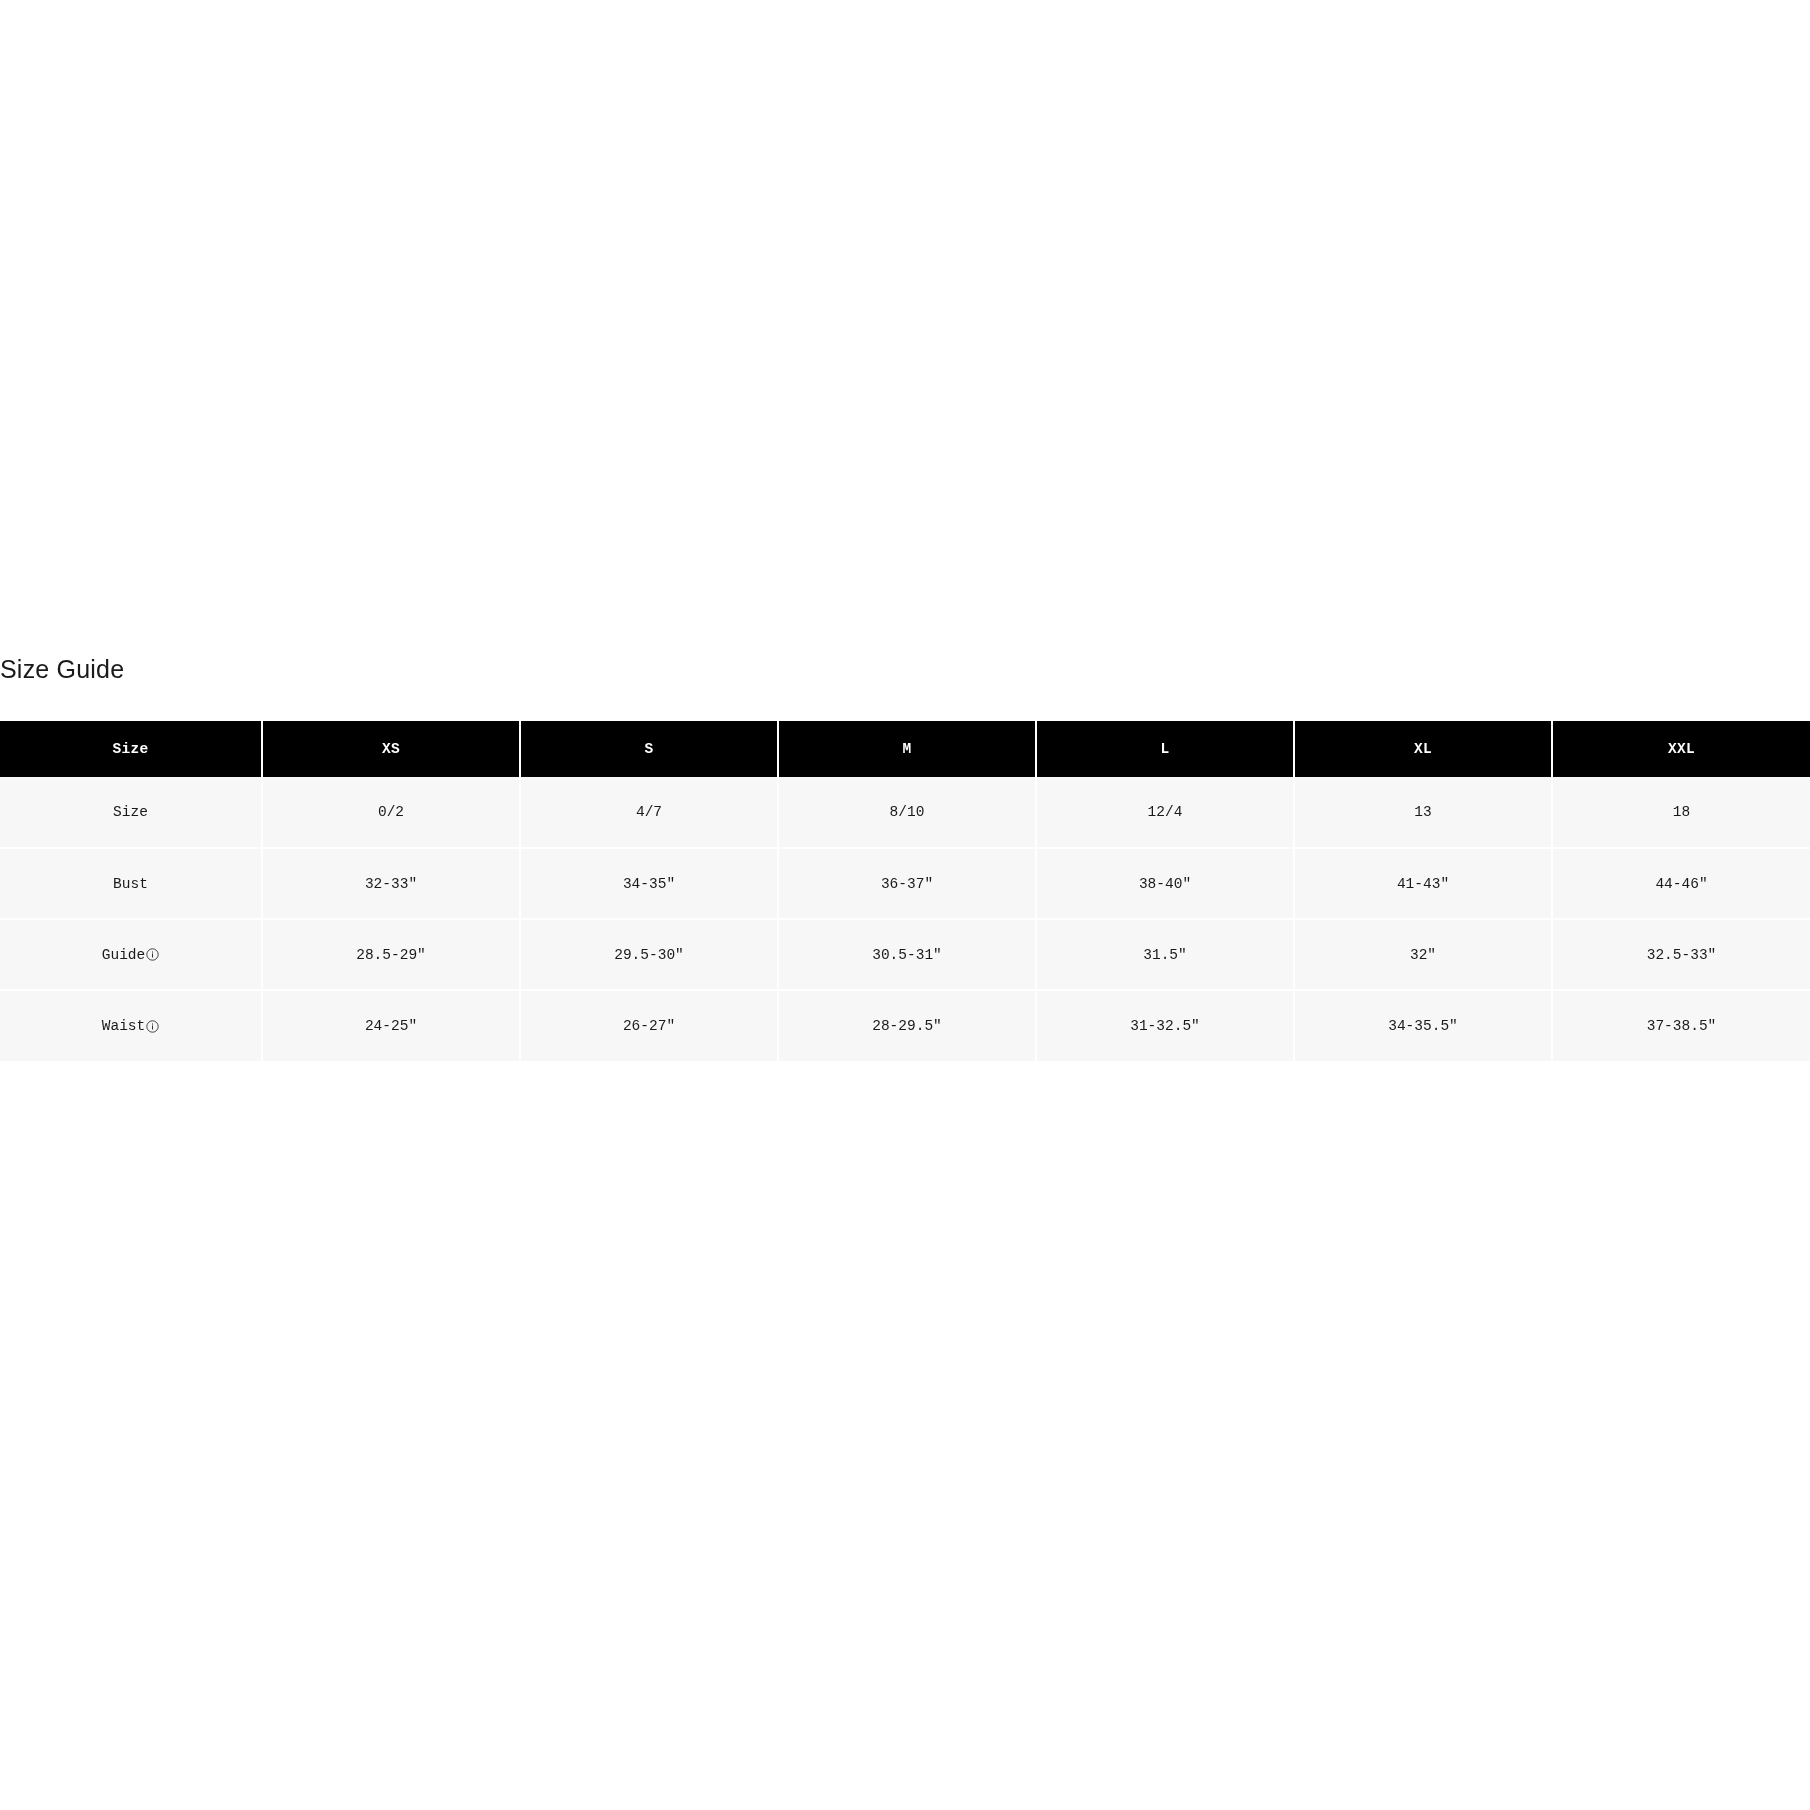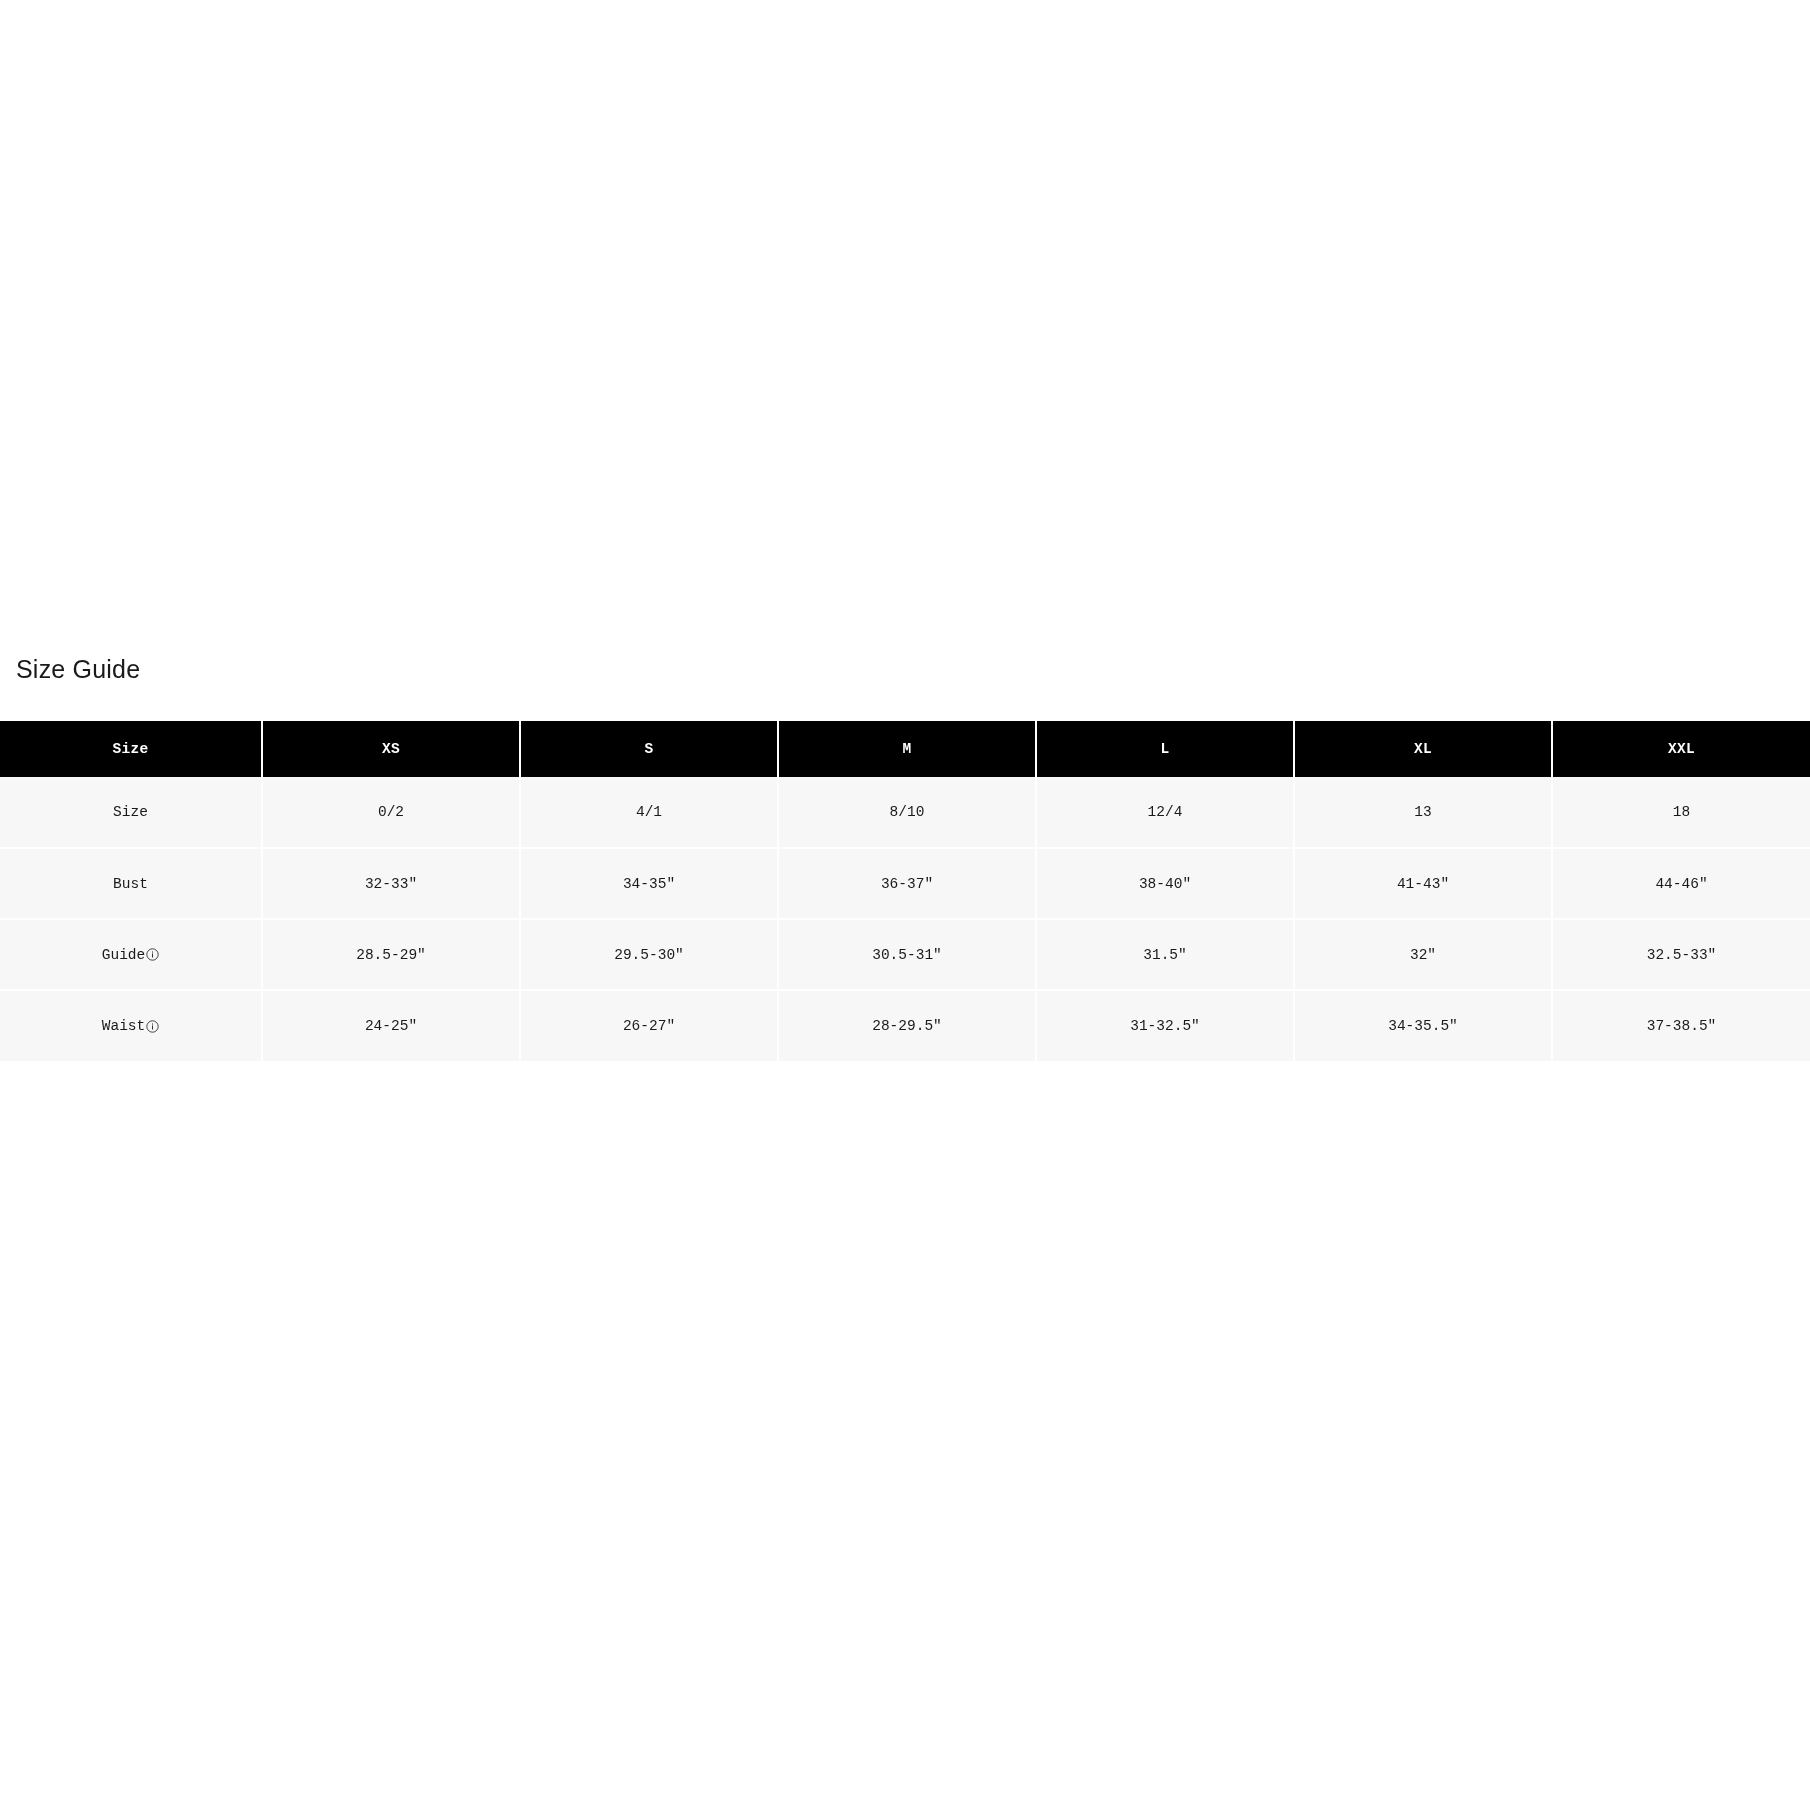--- a/index.html
+++ b/index.html
@@ -22,21 +22,21 @@
     position: absolute;
     top: 655px;
     left: 0px;
     width: 1810px;
   }
   .guide-title {
     font-size: 25px;
     font-weight: 400;
     color: #1a1a1a;
     letter-spacing: 0.2px;
-    padding-left: 16px;
+    padding-left: 0;
     margin: 0 0 37px 0;
   }
   table.size-table {
     border-collapse: collapse;
     width: 1810px;
     table-layout: fixed;
   }
   table.size-table th,
   table.size-table td {
     text-align: center;
@@ -116,21 +116,21 @@
       </thead>
       <tbody>
 
         <tr>
           <td class="row-label-cell">
             <span class="label-inner">
               <span>Size</span>
             </span>
           </td>
           <td>0/2</td>
-          <td>4/1</td>
+          <td>4/7</td>
           <td>8/10</td>
           <td>12/4</td>
           <td>13</td>
           <td>18</td>
         </tr>
 
         <tr>
           <td class="row-label-cell">
             <span class="label-inner">
               <span>Bust</span>

